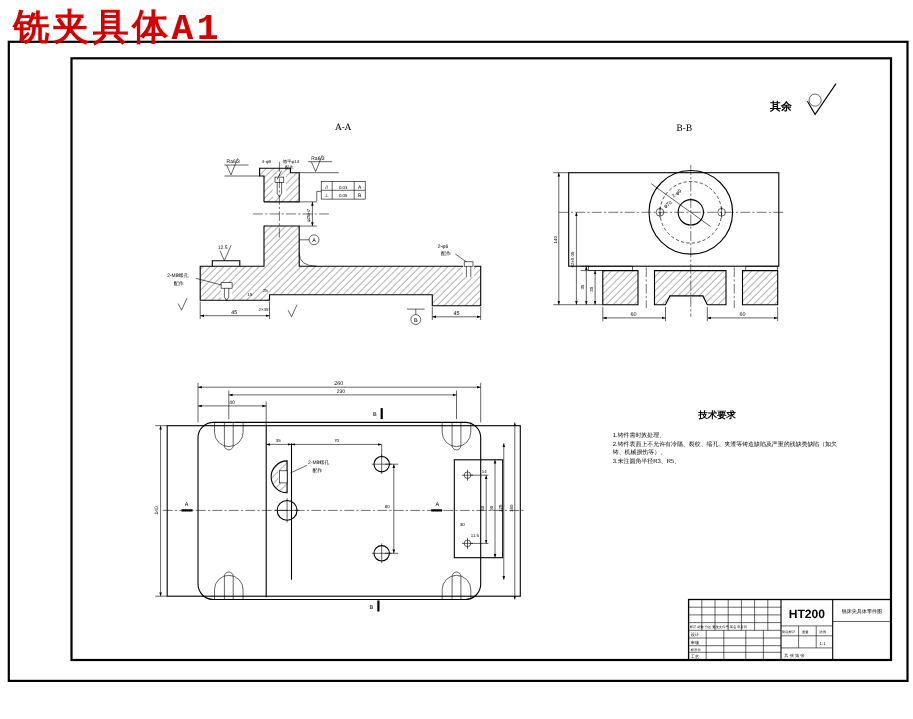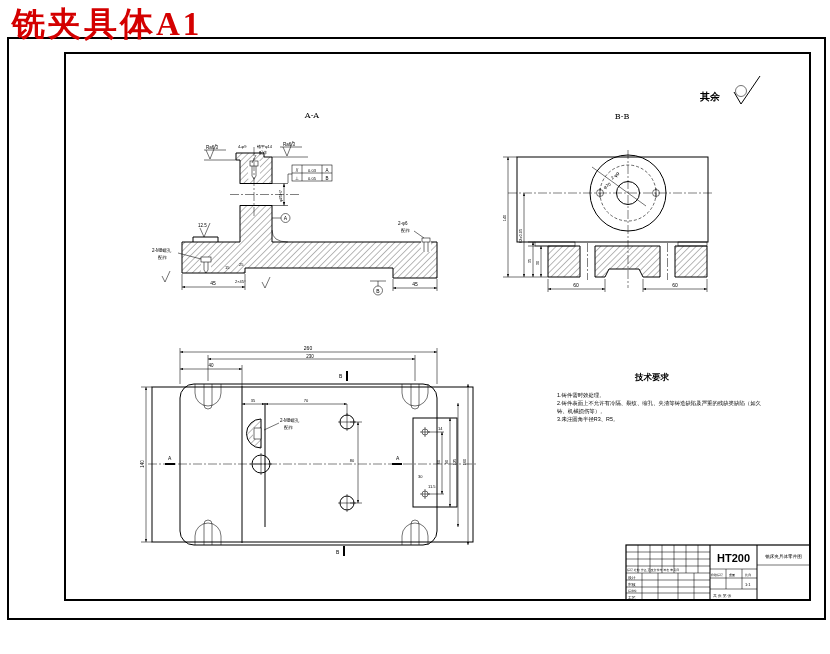--- a/index.html
+++ b/index.html
@@ -1,17 +1,17 @@
 <!DOCTYPE html>
 <html><head>
 <meta charset="utf-8">
 <style>
   html,body{margin:0;padding:0;background:#fff;width:830px;height:654px;overflow:hidden}
   #stage{position:relative;width:830px;height:654px;background:#fff;font-family:"Liberation Sans",sans-serif}
-  #doc-title{position:absolute;left:12px;top:2px;font-family:Liberation Serif, serif;font-size:33px;font-weight:bold;color:#d40000;letter-spacing:3px;white-space:nowrap;z-index:5}
+  #doc-title{position:absolute;left:12px;top:2px;font-family:Liberation Mono, monospace;font-size:33px;font-weight:bold;color:#d40000;letter-spacing:3px;white-space:nowrap;z-index:5}
   svg{position:absolute;left:0;top:0}
   .ln{stroke:#000;stroke-width:1;fill:none}
   .th{stroke:#000;stroke-width:0.55;fill:none}
   .dim{stroke:#000;stroke-width:0.55;fill:none}
   .cl{stroke:#000;stroke-width:0.5;fill:none;stroke-dasharray:9 2 2 2}
   .dash{stroke:#000;stroke-width:0.6;fill:none;stroke-dasharray:3 2}
   .hat{fill:url(#h);stroke:#000;stroke-width:1}
   .wh{fill:#fff;stroke:none}
   text{fill:#000;font-family:"Liberation Sans",sans-serif}
   .t5{font-size:5px}.t45{font-size:4.5px}.t4{font-size:4px}.t8{font-size:8px;font-family:"DejaVu Serif",serif}

